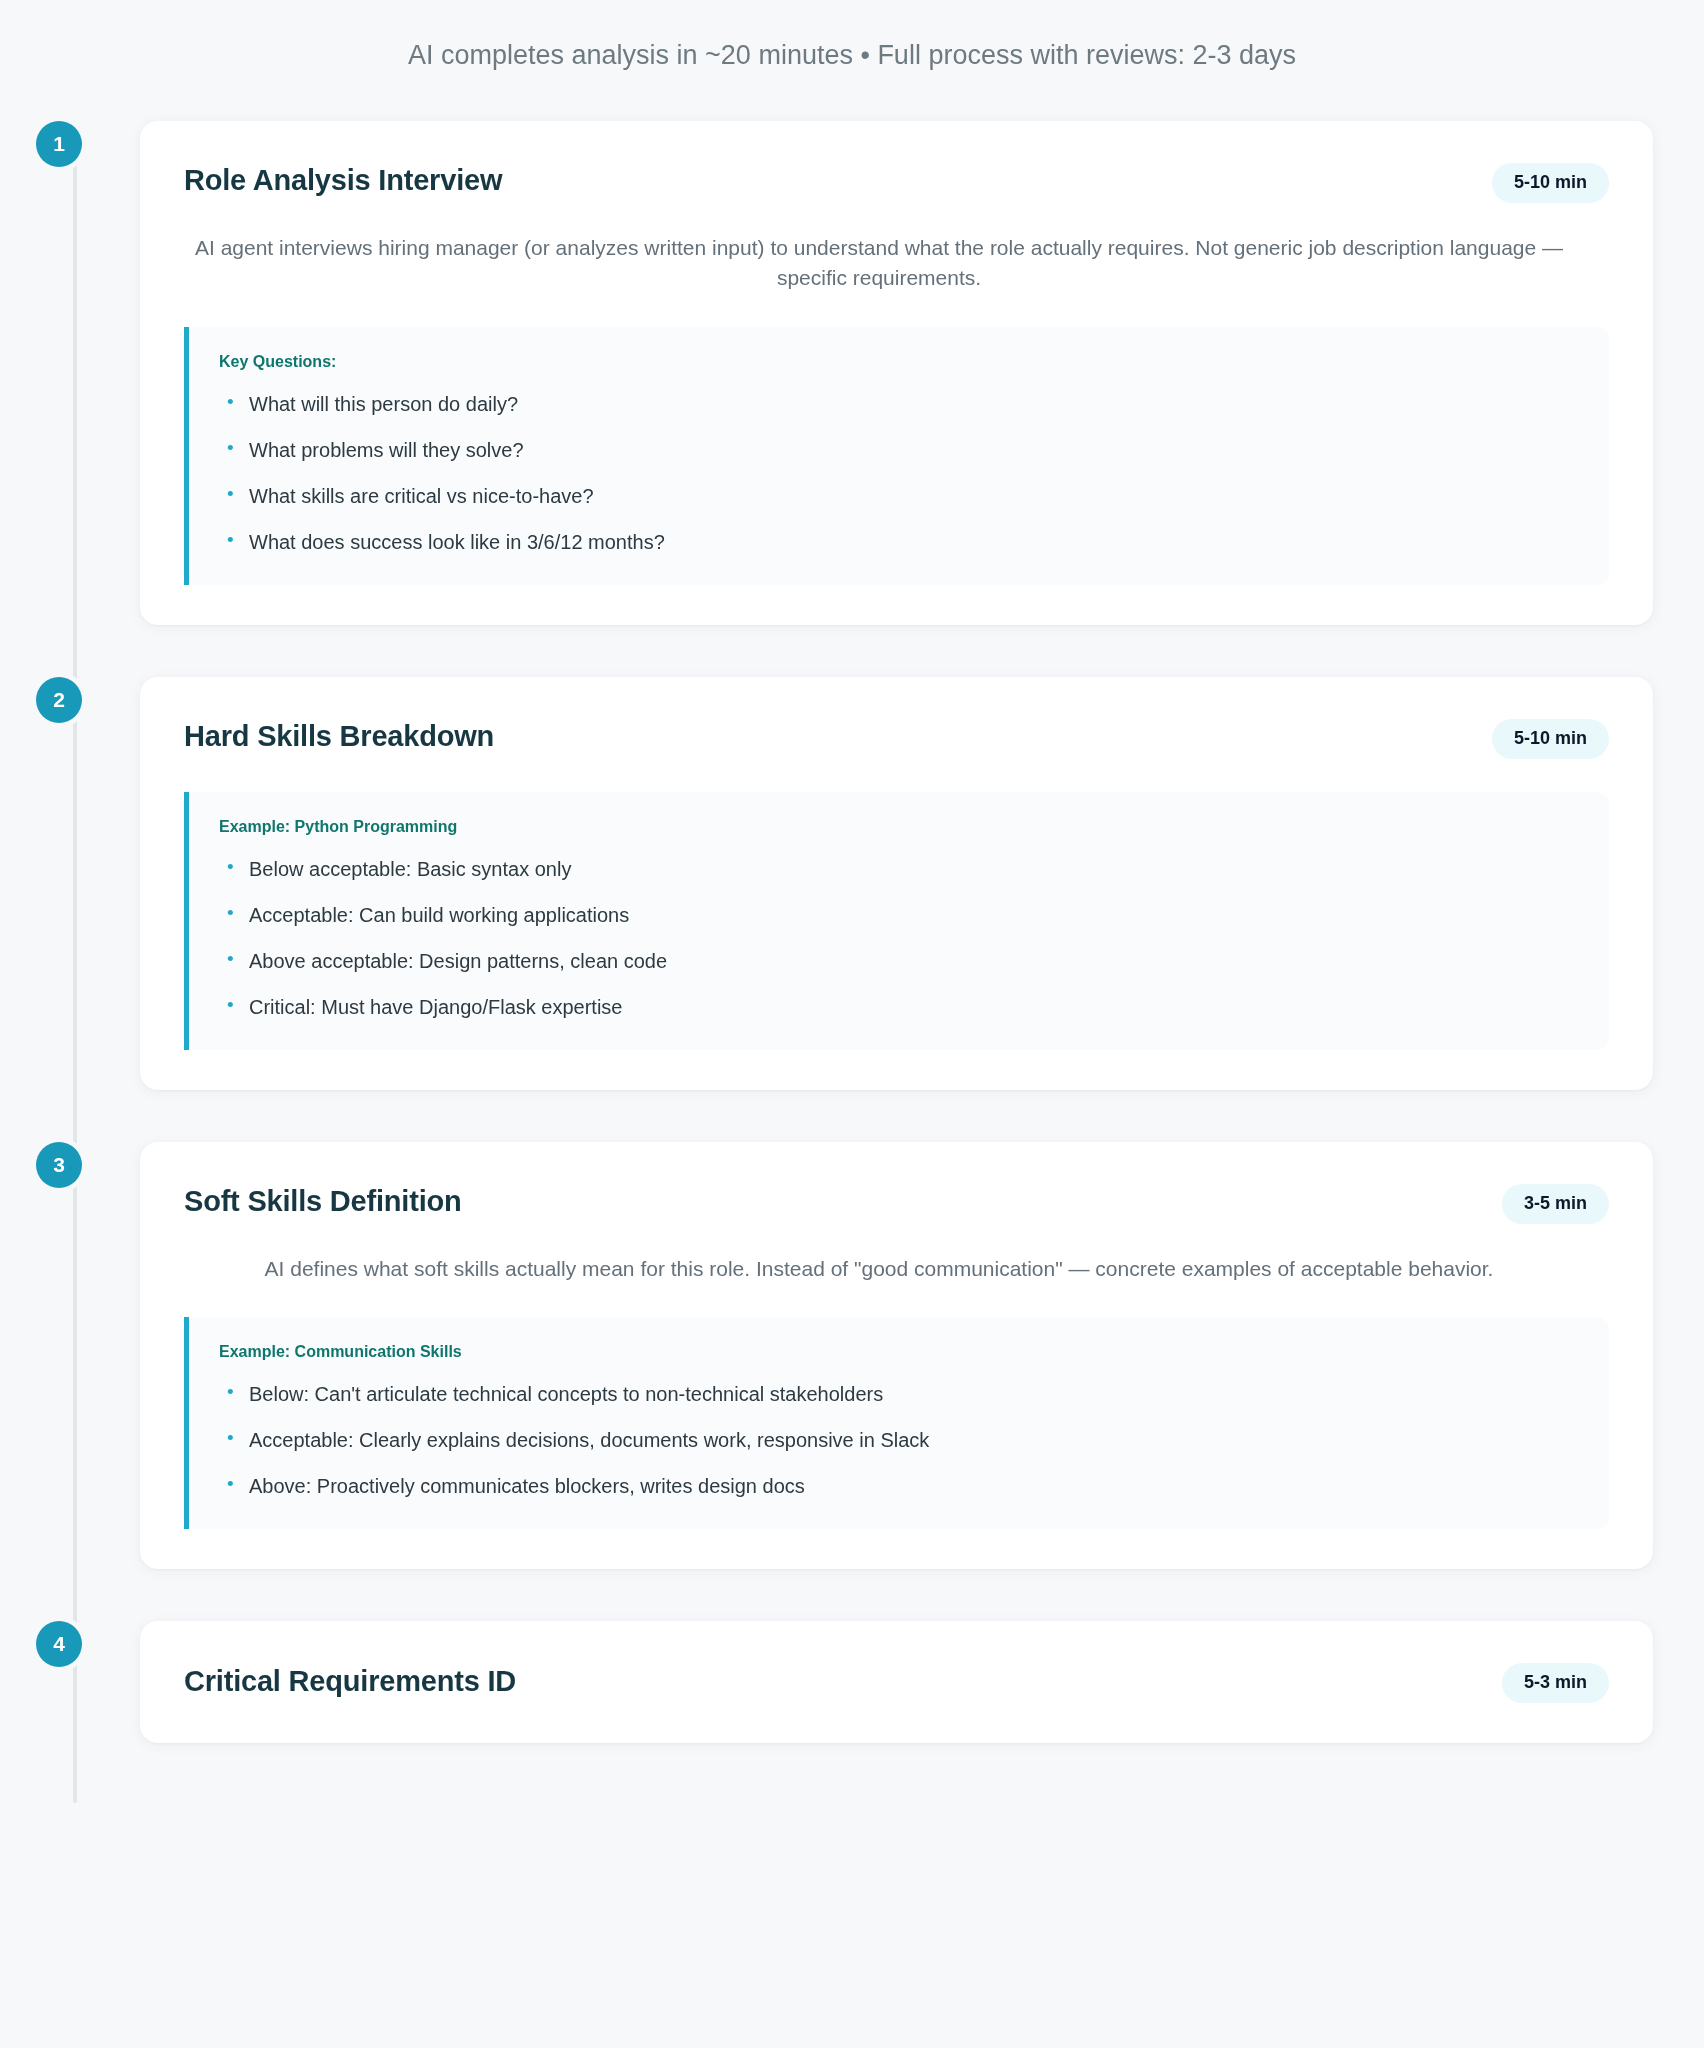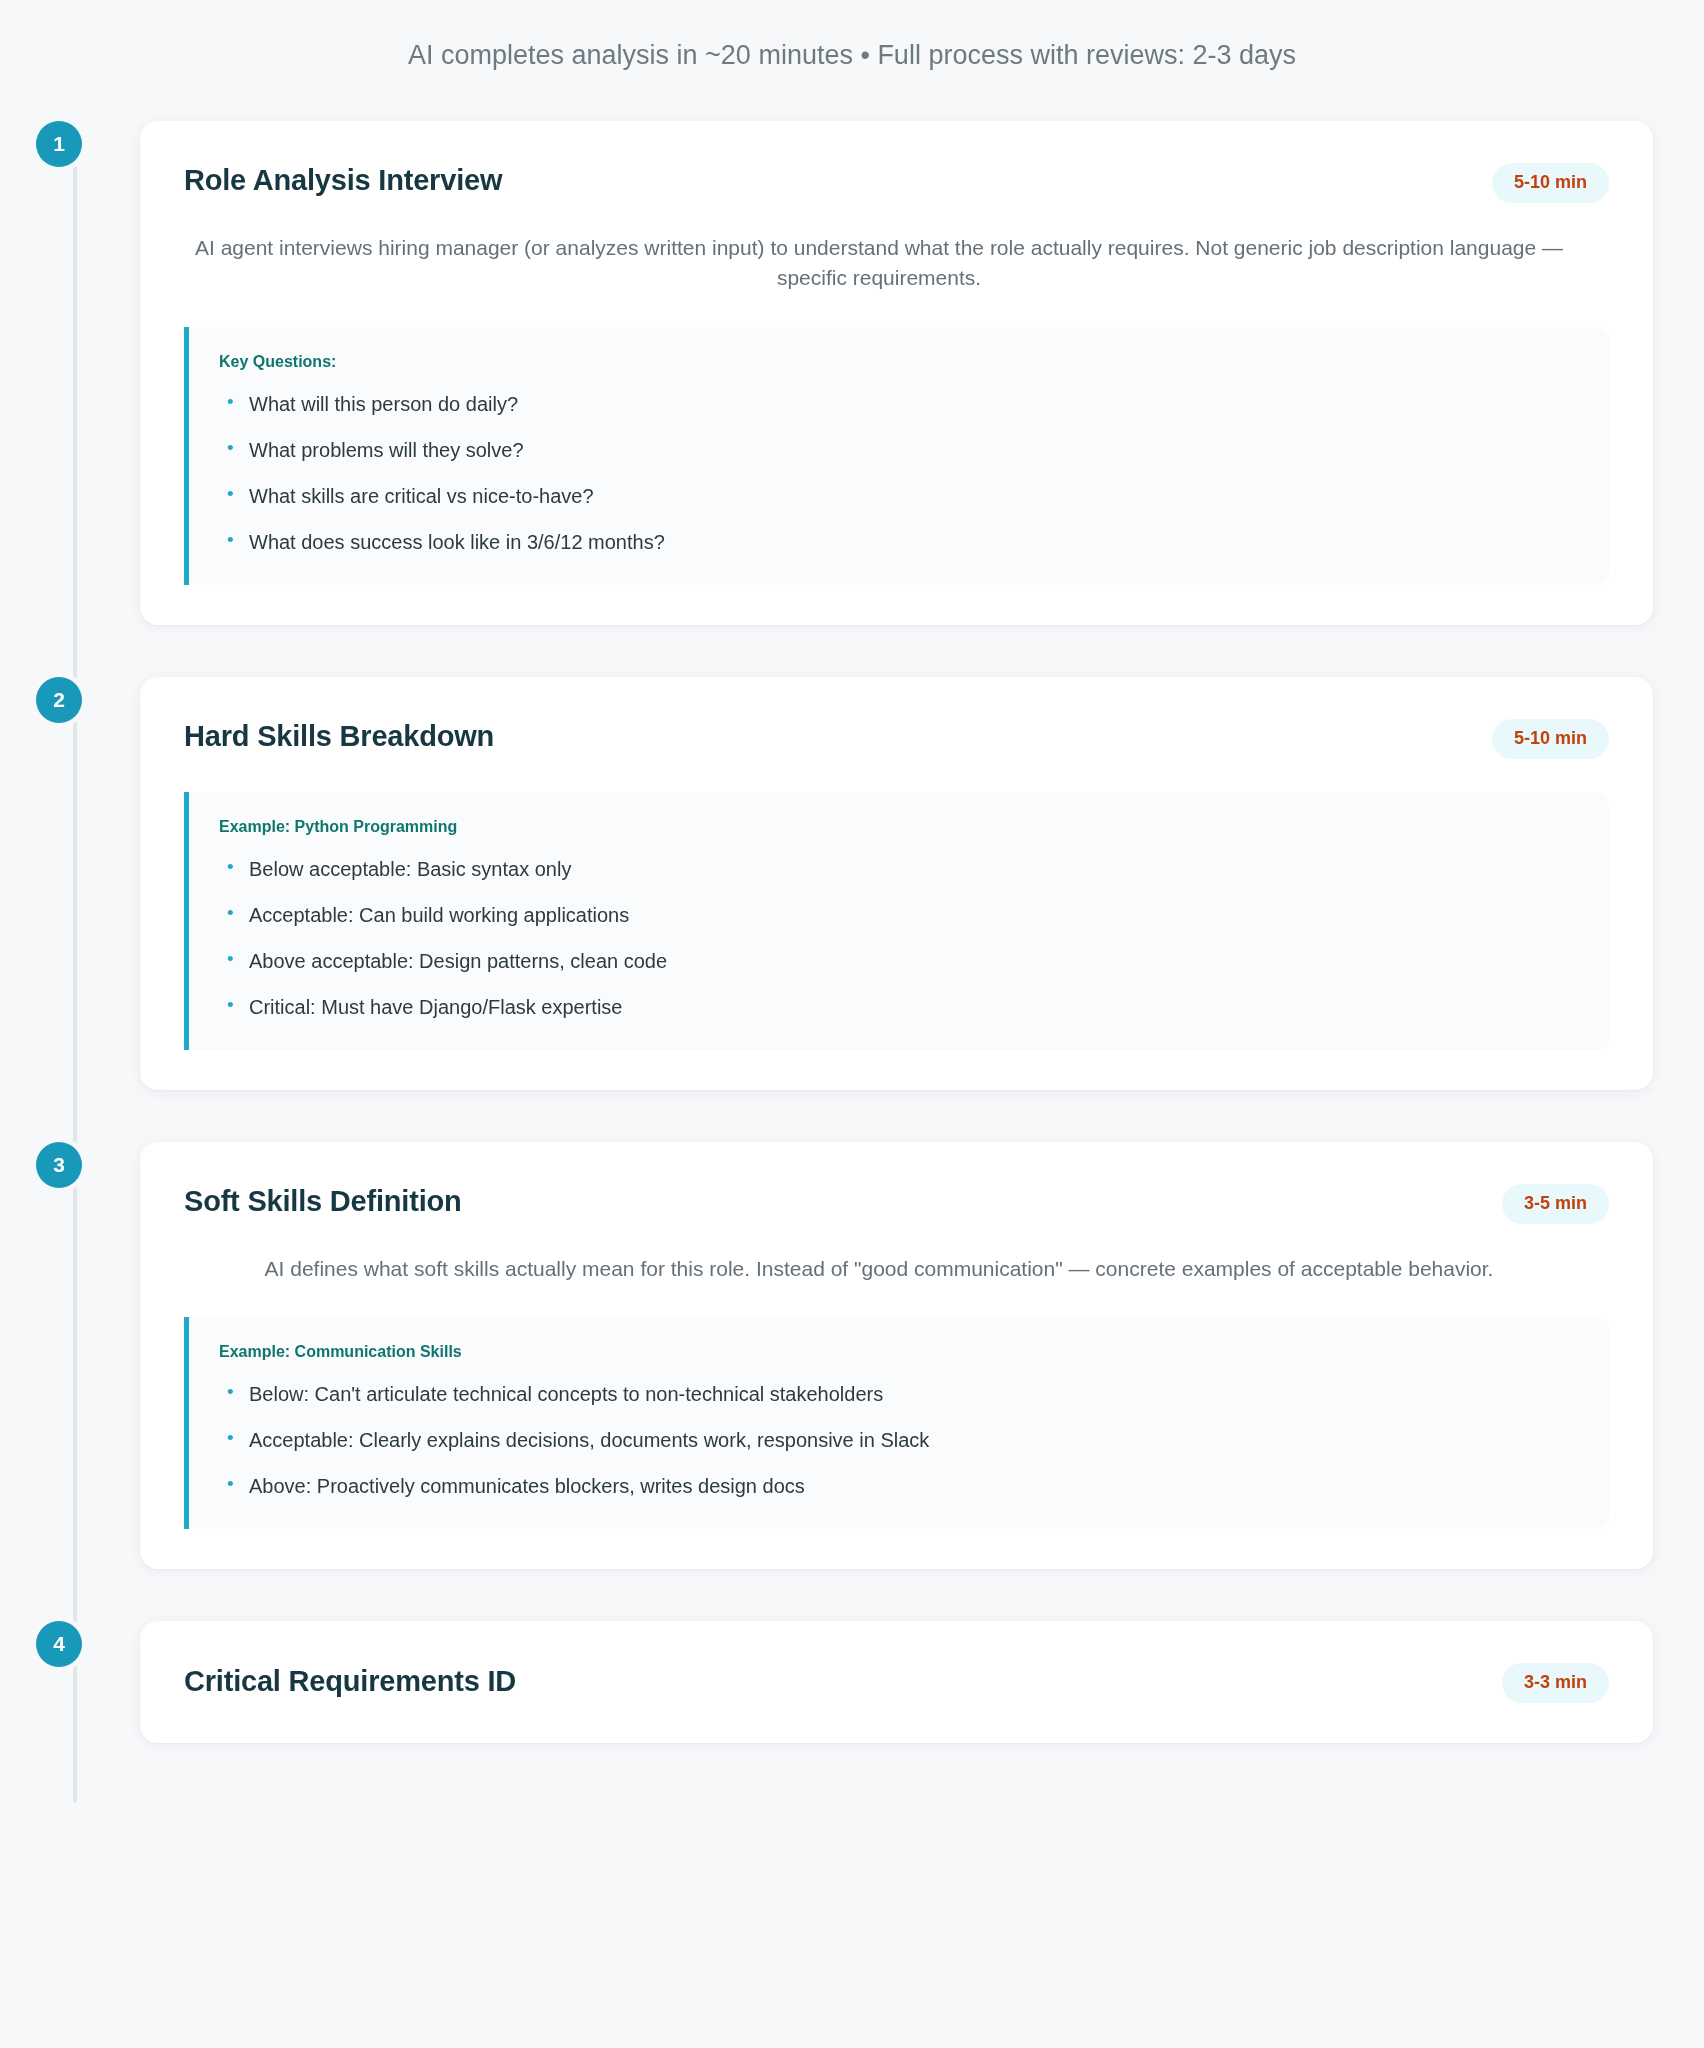--- a/index.html
+++ b/index.html
@@ -105,21 +105,21 @@
   .card-title {
     font-size: 29px;
     font-weight: bold;
     color: #173843;
     line-height: 1.15;
     letter-spacing: -0.2px;
   }
   .time-pill {
     flex: none;
     background: #e9f8fb;
-    color: #c2410c;
+    color: #0f172a;
     font-size: 18px;
     font-weight: bold;
     padding: 9px 22px 10px 22px;
     border-radius: 999px;
     white-space: nowrap;
     margin-top: 4px;
   }
 
   .card-desc {
     margin-top: 30px;
@@ -228,20 +228,20 @@
                 <li>Above: Proactively communicates blockers, writes design docs</li>
               </ul>
             </div>
           </div>
         </div>
         <div class="step">
           <div class="step-badge">4</div>
           <div class="card">
             <div class="card-head">
               <h2 class="card-title">Critical Requirements ID</h2>
-              <span class="time-pill">3-3 min</span>
+              <span class="time-pill">5-3 min</span>
             </div>
           </div>
         </div>
       </div>
   </div>
 
 </div>
 
 </body></html>

